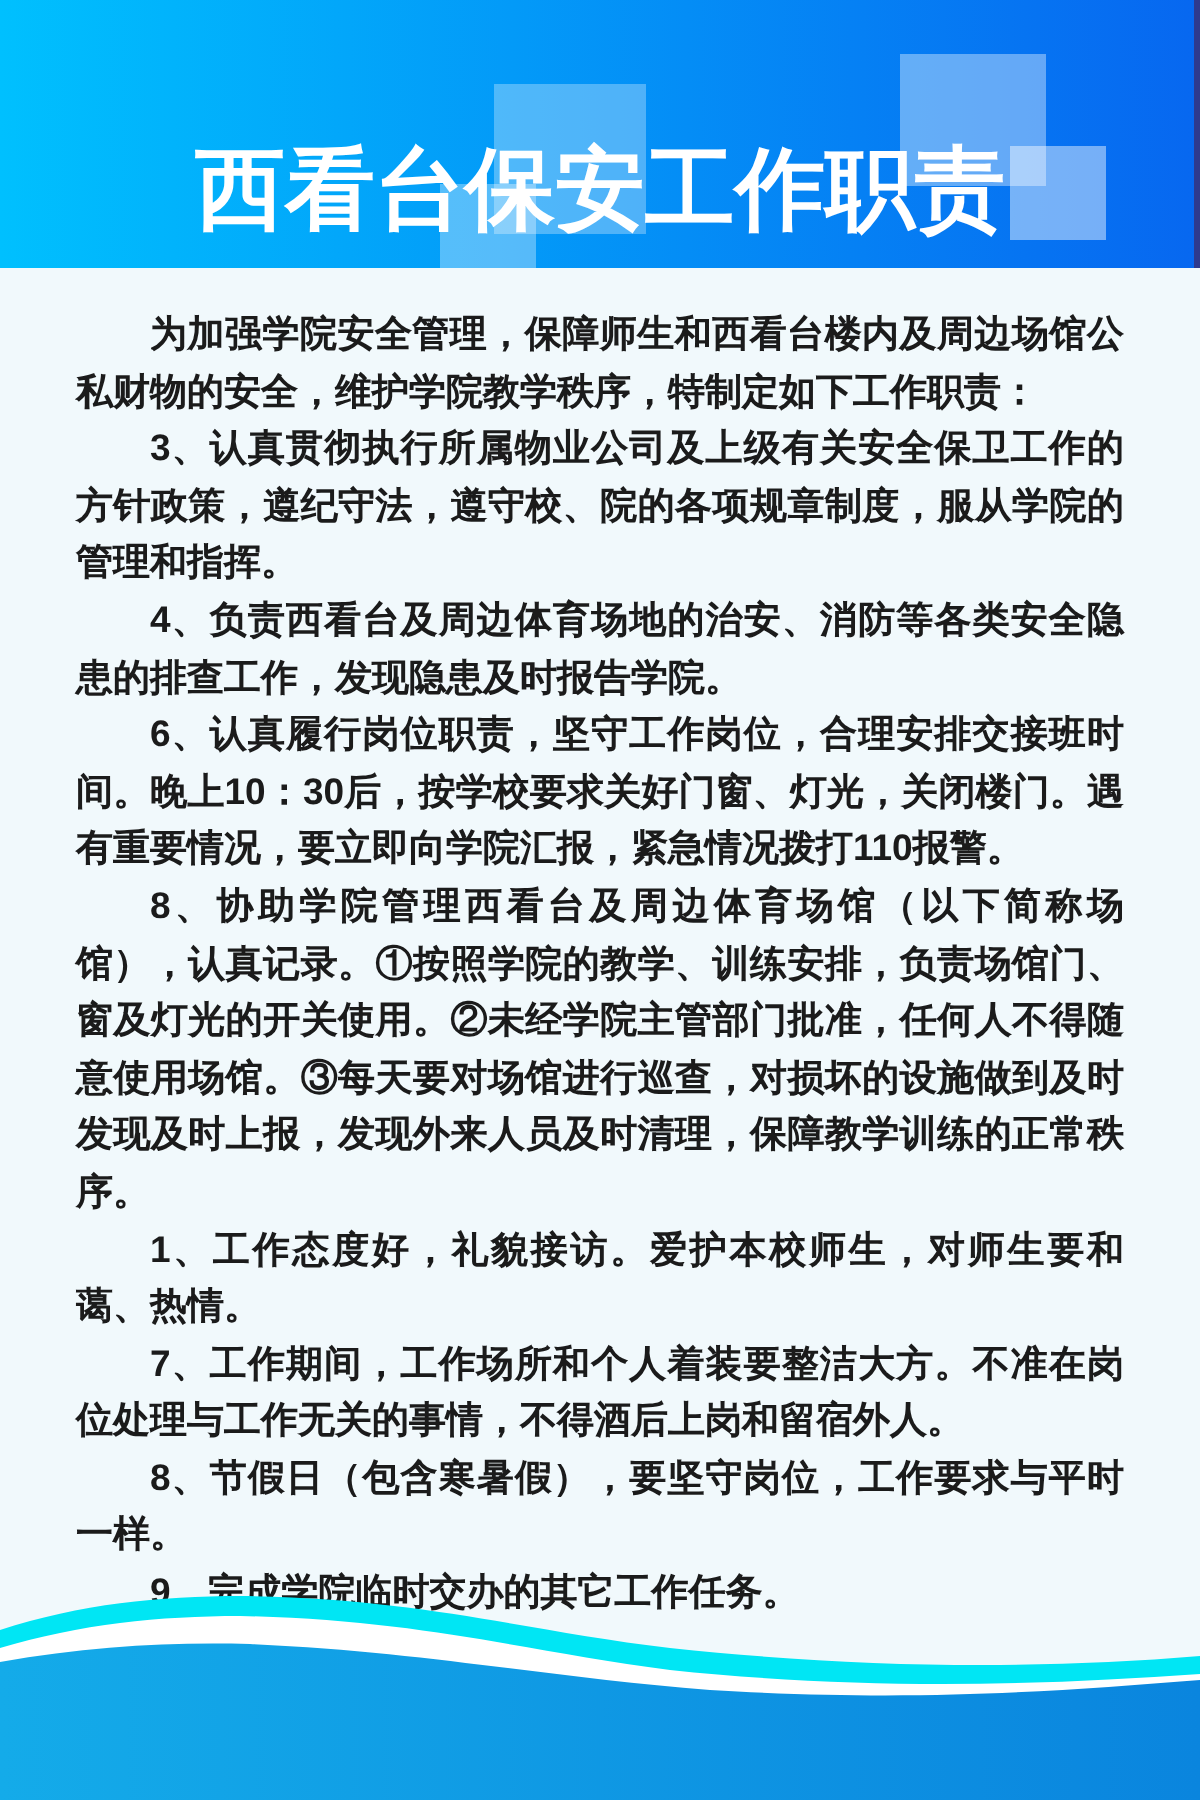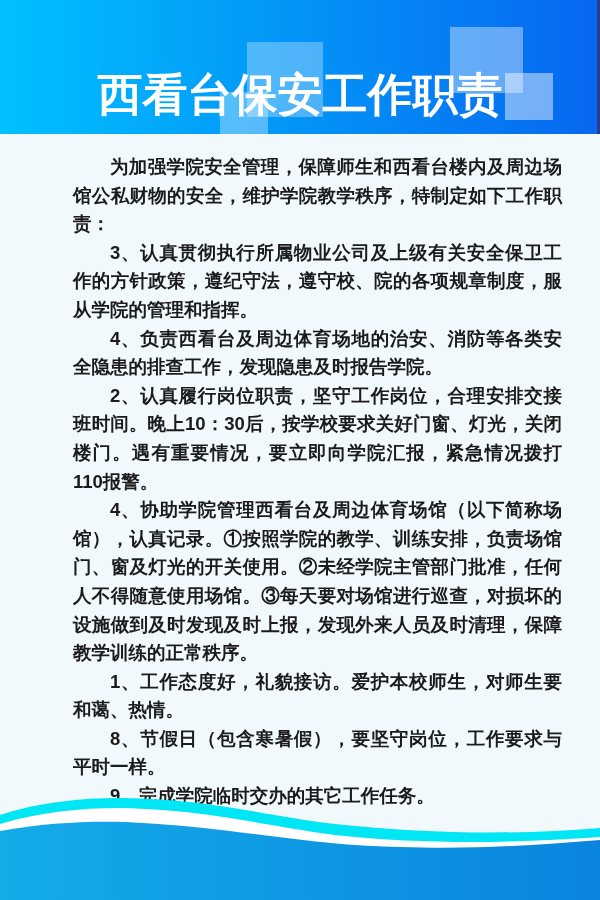--- a/index.html
+++ b/index.html
@@ -34,21 +34,20 @@
     font-weight:900;
     letter-spacing:0;
     color:#ffffff;
     z-index:2;
   }
   
   .content{
     position:relative;
     padding:19px 38px 0 38px;
     z-index:1;
-    margin-left:35px;
   }
   .content p{
     margin:0;
     text-indent:2em;
     text-align:justify;
     font-size:18.5px;
     line-height:28.6px;
     font-weight:bold;
     color:#1b1b1b;
   }
@@ -70,23 +69,24 @@
     <div class="decor-square sq-c"></div>
     <div class="decor-square sq-d"></div>
     <h1 class="title">西看台保安工作职责</h1>
     <div class="header-edge"></div>
   </div>
 
   <div class="content">
     <p>为加强学院安全管理，保障师生和西看台楼内及周边场馆公私财物的安全，维护学院教学秩序，特制定如下工作职责：</p>
     <p>3、认真贯彻执行所属物业公司及上级有关安全保卫工作的方针政策，遵纪守法，遵守校、院的各项规章制度，服从学院的管理和指挥。</p>
     <p>4、负责西看台及周边体育场地的治安、消防等各类安全隐患的排查工作，发现隐患及时报告学院。</p>
-    <p>2、认真履行岗位职责，坚守工作岗位，合理安排交接班时间。晚上10：30后，按学校要求关好门窗、灯光，关闭楼门。遇有重要情况，要立即向学院汇报，紧急情况拨打110报警。</p>
-    <p>4、协助学院管理西看台及周边体育场馆（以下简称场馆），认真记录。①按照学院的教学、训练安排，负责场馆门、窗及灯光的开关使用。②未经学院主管部门批准，任何人不得随意使用场馆。③每天要对场馆进行巡查，对损坏的设施做到及时发现及时上报，发现外来人员及时清理，保障教学训练的正常秩序。</p>
+    <p>6、认真履行岗位职责，坚守工作岗位，合理安排交接班时间。晚上10：30后，按学校要求关好门窗、灯光，关闭楼门。遇有重要情况，要立即向学院汇报，紧急情况拨打110报警。</p>
+    <p>8、协助学院管理西看台及周边体育场馆（以下简称场馆），认真记录。①按照学院的教学、训练安排，负责场馆门、窗及灯光的开关使用。②未经学院主管部门批准，任何人不得随意使用场馆。③每天要对场馆进行巡查，对损坏的设施做到及时发现及时上报，发现外来人员及时清理，保障教学训练的正常秩序。</p>
     <p>1、工作态度好，礼貌接访。爱护本校师生，对师生要和蔼、热情。</p>
+    <p>7、工作期间，工作场所和个人着装要整洁大方。不准在岗位处理与工作无关的事情，不得酒后上岗和留宿外人。</p>
     <p>8、节假日（包含寒暑假），要坚守岗位，工作要求与平时一样。</p>
     <p>9、完成学院临时交办的其它工作任务。</p>
   </div>
 
   <div class="footer">
     <svg viewBox="0 0 600 110" preserveAspectRatio="none">
       <defs>
         <linearGradient id="bluewave" x1="0" y1="0" x2="1" y2="0">
           <stop id="wb-stop1" offset="0" stop-color="#14abe9"></stop>
           <stop id="wb-stop2" offset="1" stop-color="#0a85de"></stop>

